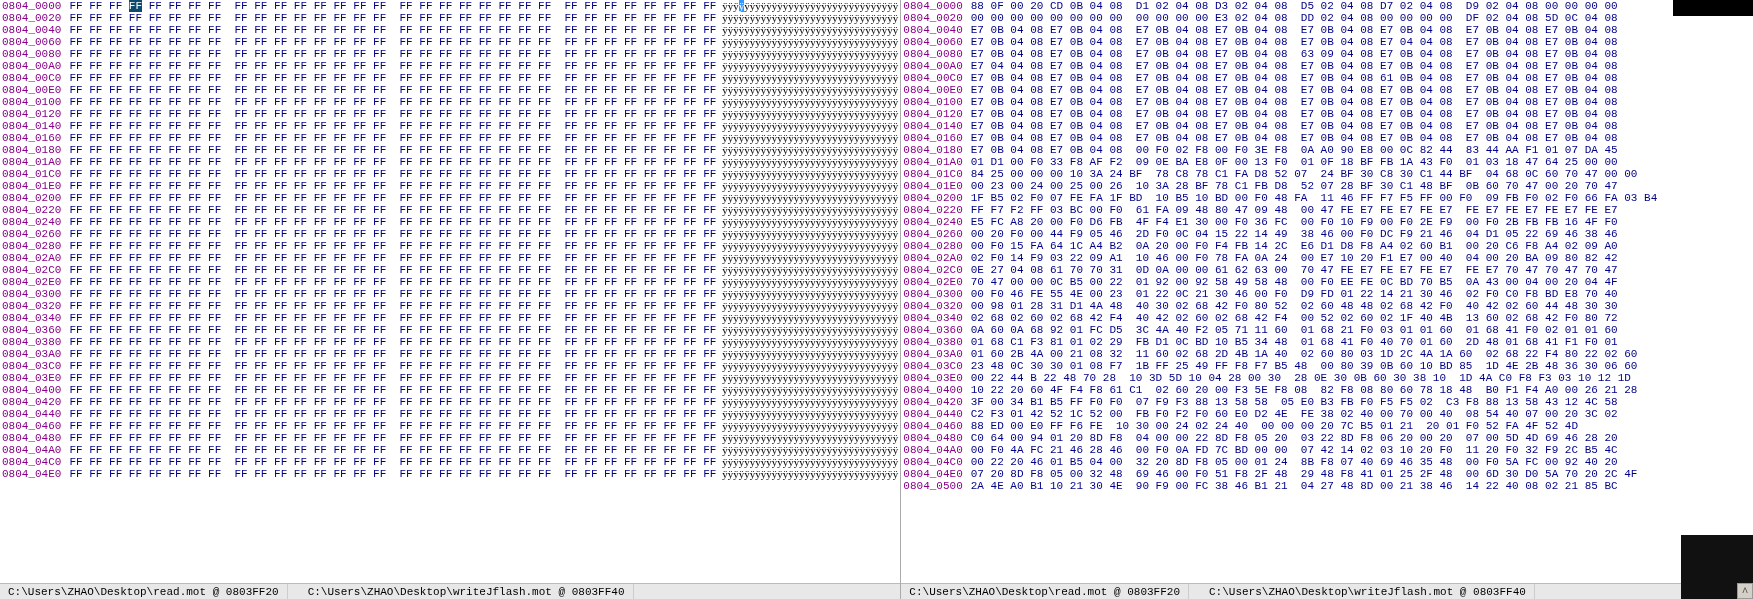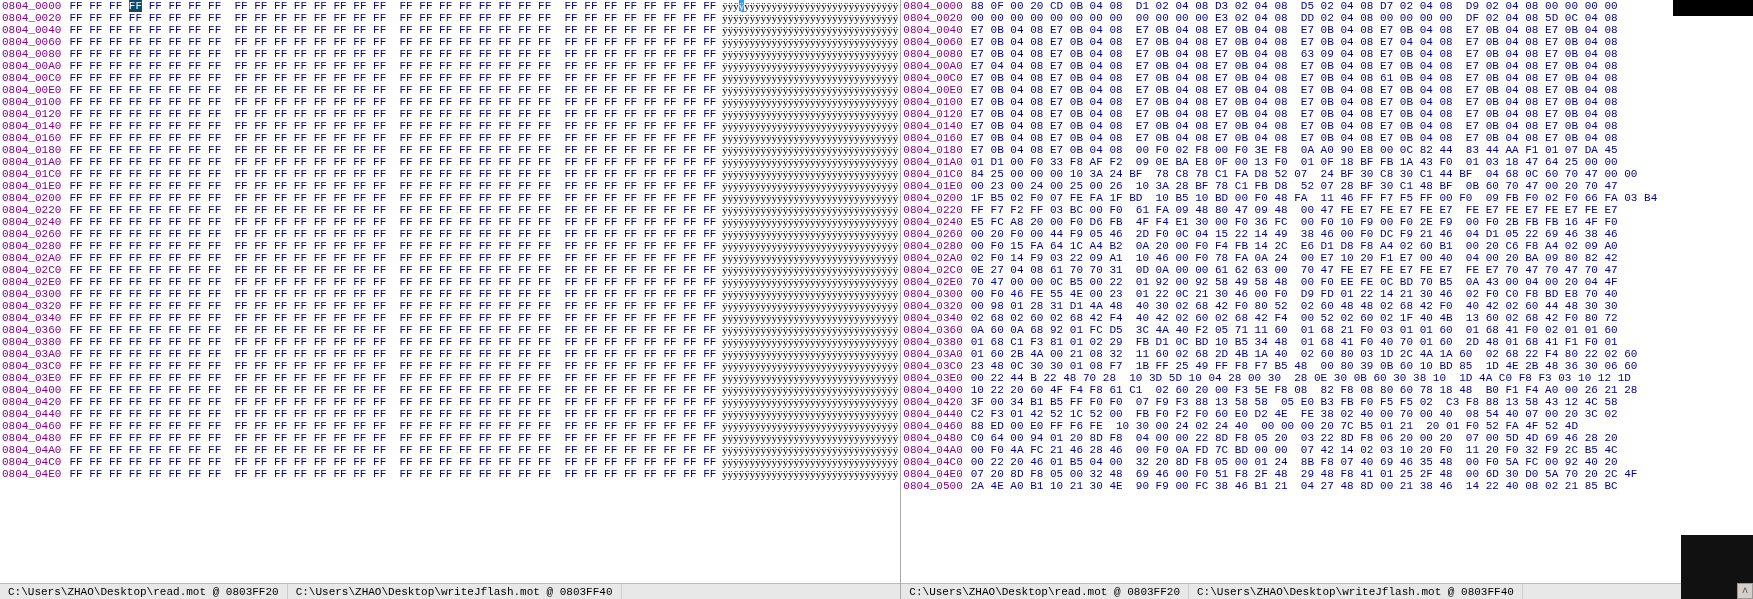--- a/index.html
+++ b/index.html
@@ -6,21 +6,21 @@
   html, body { width: 100%; height: 100%; background: #fff; font-family: "Consolas","Courier New",monospace; font-size: 11px; color: #000; overflow: hidden; }
   .wrapper { display: flex; width: 1753px; height: 599px; }
   .pane { flex: 1; display: flex; flex-direction: column; border-right: 1px solid #aaa; position: relative; }
   .pane:last-child { border-right: none; }
   .hex-body { flex: 1; overflow: hidden; white-space: pre; line-height: 12px; display: flex; }
   .col-addr { color: #808; padding: 0 4px 0 2px; }
   .col-bytes { color: #008; padding: 0 4px; }
   .col-ascii { color: #000; padding: 0 2px; font-family: Liberation Serif, serif; }
   .row-highlight .byte-sel { background: #0c4a6e; color: #fff; }
   .row-highlight .ascii-sel { background: #3399ff; color: #fff; }
-  .status { height: 16px; line-height: 16px; background: #e8e8e8; border-top: 1px solid #bbb; display: flex; font-size: 11px; }
+  .status { height: 16px; line-height: 16px; background: #e8e8e8; border-top: 1px solid #bbb; display: flex; font-size: 11px; gap: 12px; }
   .status span { padding: 0 8px; border-right: 1px solid #ccc; white-space: nowrap; }
   .scroll-corner { position: absolute; right: 0; bottom: 0; width: 16px; height: 16px; background: #d4d0c8; border: 1px solid #999; display: flex; align-items: center; justify-content: center; color: #555; }
   .black-strip { position: absolute; top: 0; right: 0; width: 80px; height: 16px; background: #000; }
   .right-dark { position: absolute; right: 0; bottom: 0; width: 72px; height: 64px; background: #111; color: #bbb; font-size: 10px; display: flex; align-items: flex-end; justify-content: flex-end; padding: 2px 4px; }
 </style>
 </head>
 <body>
 
 <div class="wrapper">
 

